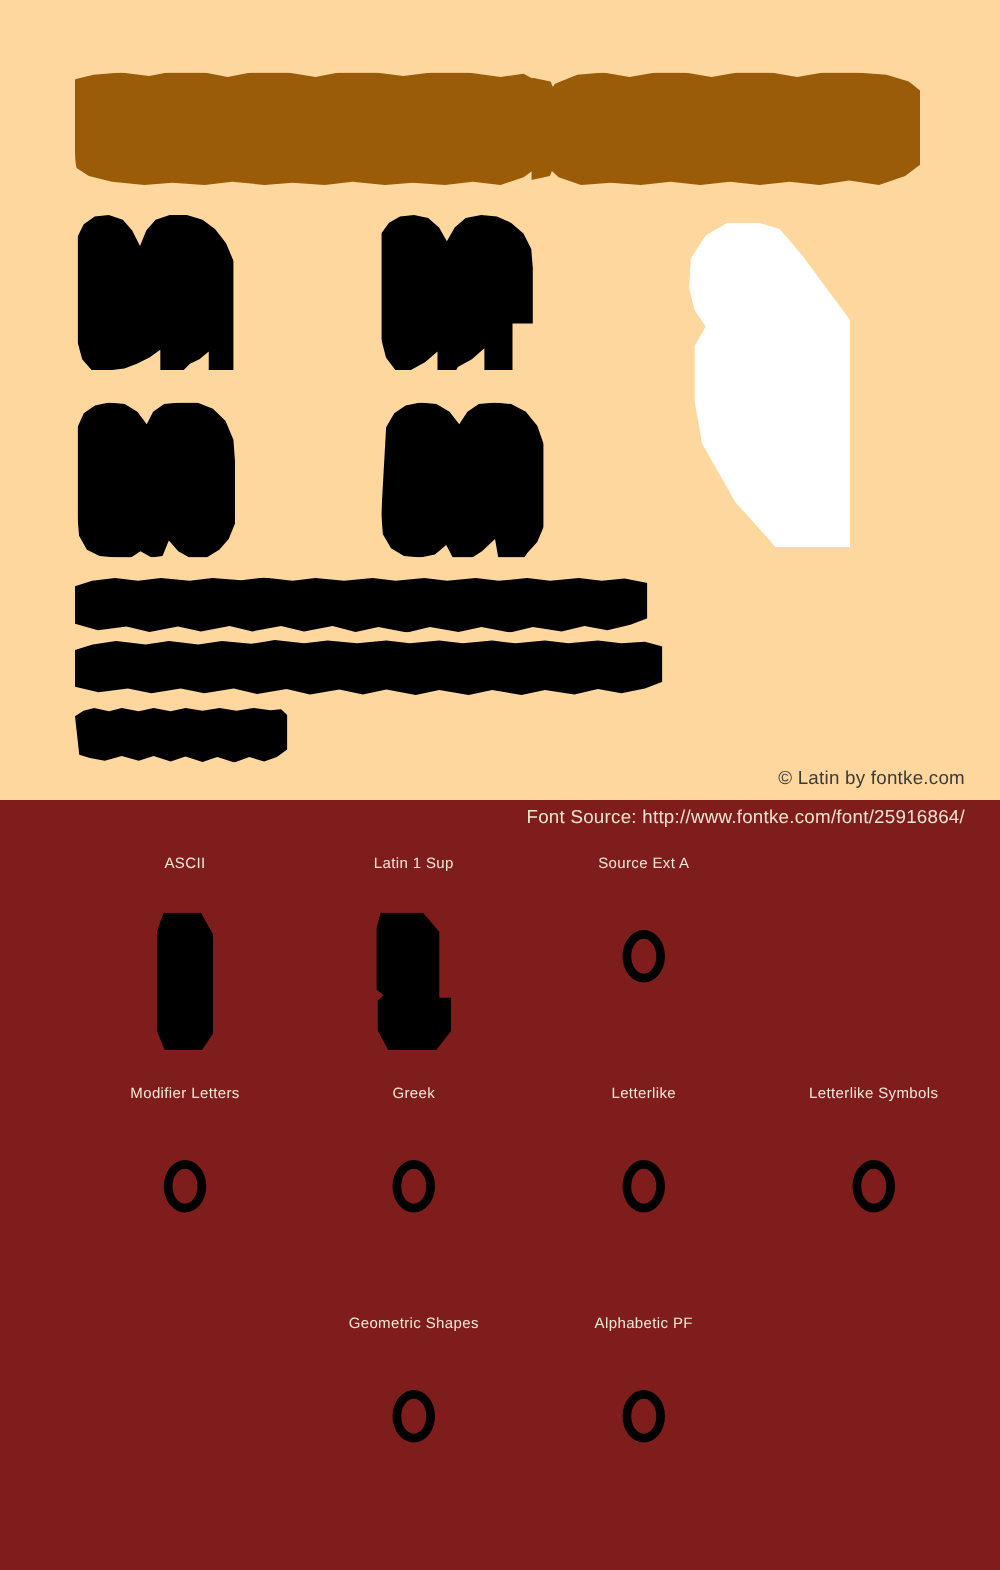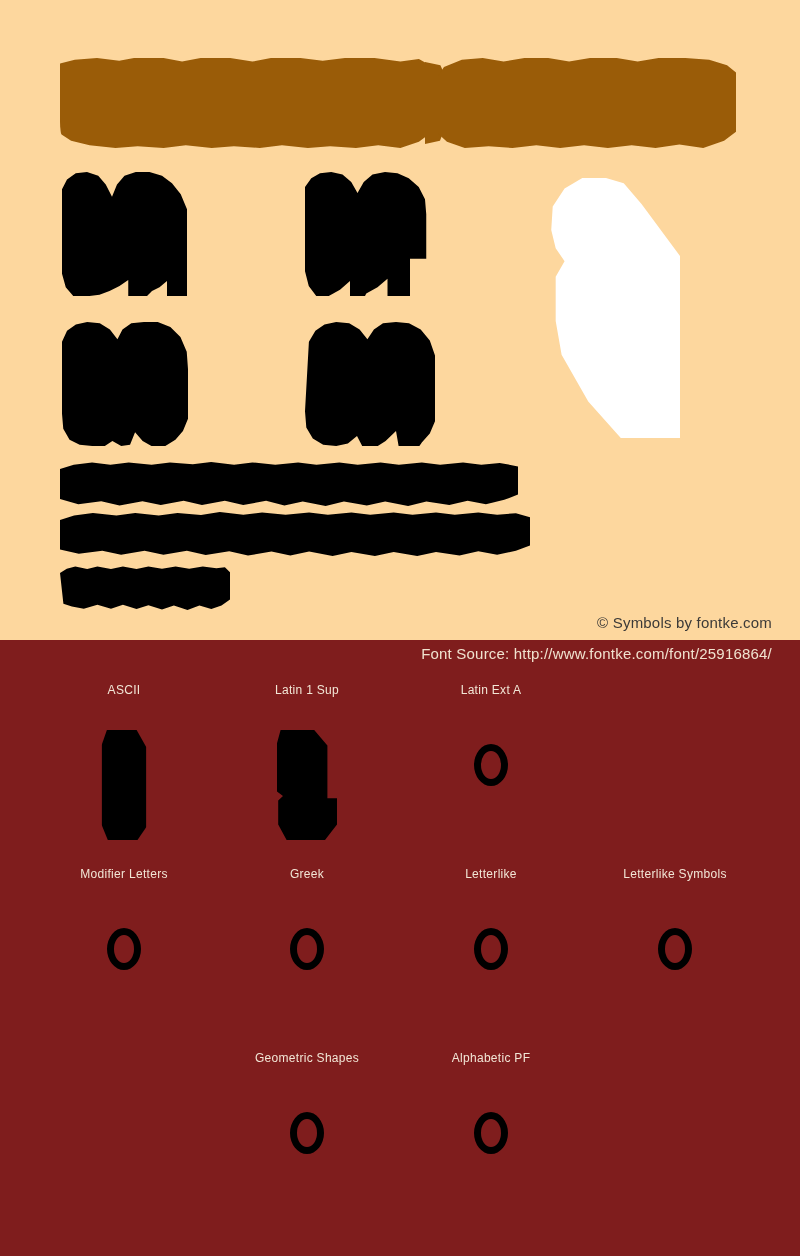--- a/index.html
+++ b/index.html
@@ -139,21 +139,21 @@
   #panel {
     position:absolute; left:0; top:640px; width:800px; height:616px;
     background:#7f1d1d;
   }
   #font-source {
     position:absolute; right:28px; top:5px;
     font-size:15px; color:#f0e2cf; letter-spacing:0.2px;
     white-space:nowrap;
   }
 
-  .block-grid { position:absolute; left:0; top:42px; width:800px; }
+  .block-grid { position:absolute; left:0; top:42px; width:800px;padding-left:24px; }
 
   .block-row { position:relative; width:800px; height:184px; }
   .block-cell {
     position:absolute; width:184px; text-align:center;
   }
   .block-cell.c0 { left:32px; }
   .block-cell.c1 { left:215px; }
   .block-cell.c2 { left:399px; }
   .block-cell.c3 { left:583px; }
 
@@ -200,21 +200,21 @@
   <div class="glyph" id="glyph-1"></div>
   <div class="glyph" id="glyph-2"></div>
   <div class="glyph" id="glyph-3"></div>
   <div class="glyph" id="glyph-4"></div>
   <div class="glyph" id="glyph-5"></div>
 
   <div class="alpha-row" id="alpha-row-1"></div>
   <div class="alpha-row" id="alpha-row-2"></div>
   <div class="alpha-row" id="alpha-row-3"></div>
 
-  <div id="credit">© Symbols by fontke.com</div>
+  <div id="credit">© Latin by fontke.com</div>
 </div>
 
 <div id="panel">
 
   <div id="font-source">Font Source: http://www.fontke.com/font/25916864/</div>
 
   <div class="block-grid">
 
     <div class="block-row">
       <div class="block-cell c0">
@@ -223,21 +223,21 @@
           <div class="solid-a"></div>
         </div>
       </div>
       <div class="block-cell c1">
         <div class="block-label">Latin 1 Sup</div>
         <div class="block-sample">
           <div class="solid-aacute"></div>
         </div>
       </div>
       <div class="block-cell c2">
-        <div class="block-label">Latin Ext A</div>
+        <div class="block-label">Source Ext A</div>
         <div class="block-sample">
           <div class="ring"></div>
         </div>
       </div>
     </div>
 
     <div class="block-row">
       <div class="block-cell c0">
         <div class="block-label">Modifier Letters</div>
         <div class="block-sample">

